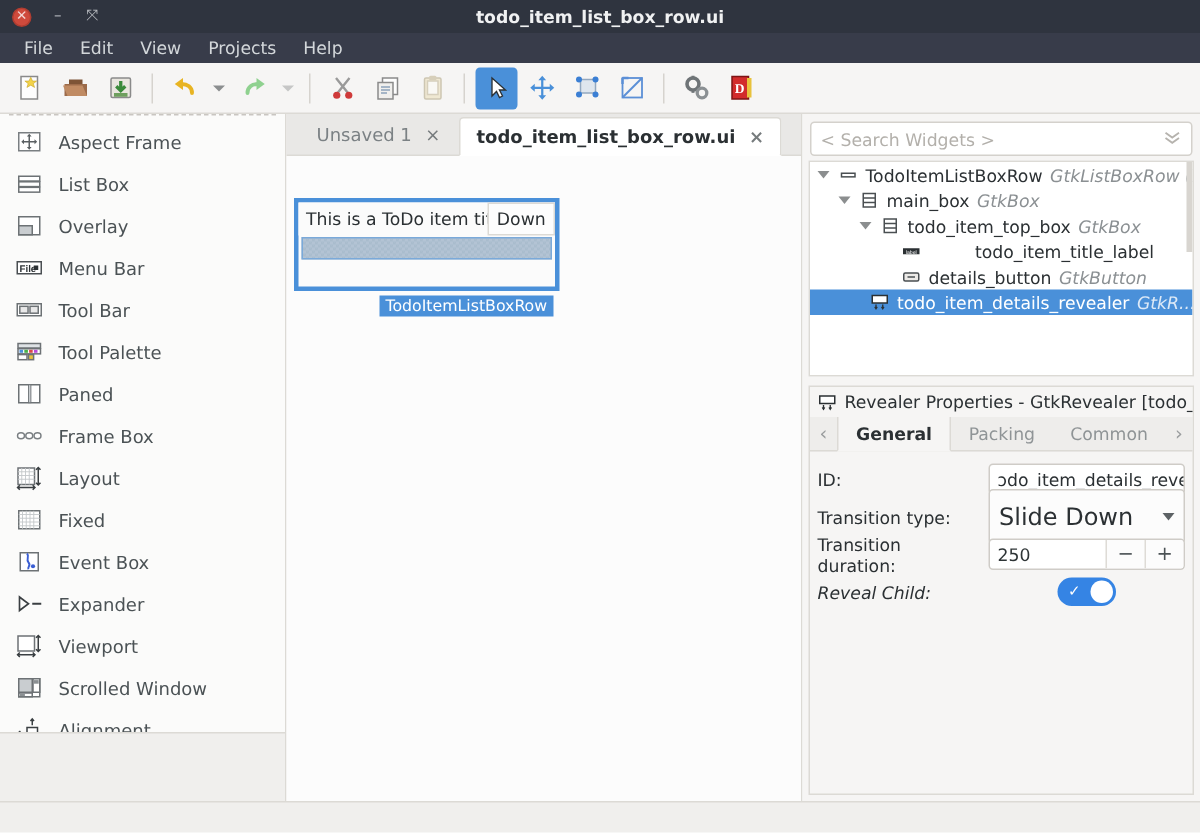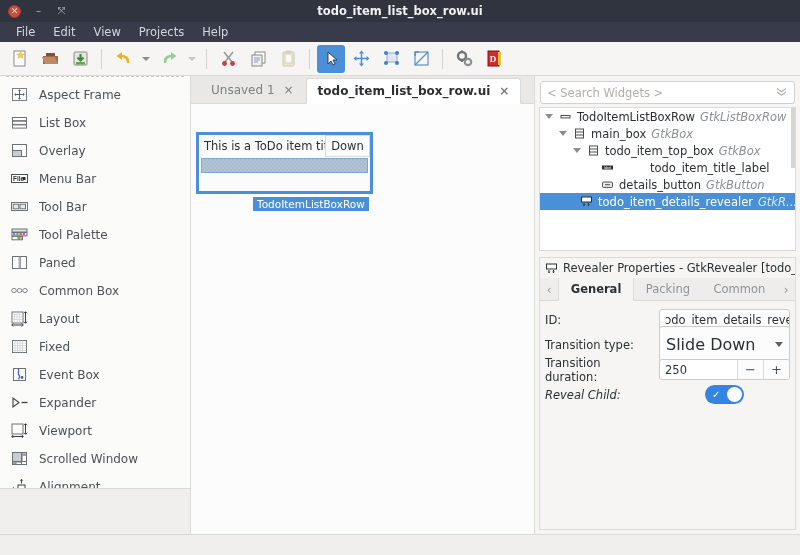--- a/index.html
+++ b/index.html
@@ -378,21 +378,21 @@
         </div>
 
         <div class="pal-row">
           <span class="pal-ico">
             <svg width="19" height="19" viewBox="0 0 19 19">
               <ellipse cx="4" cy="9.5" rx="2.3" ry="2" fill="#fff" stroke="#7a7f82"></ellipse>
               <ellipse cx="9.5" cy="9.5" rx="2.3" ry="2" fill="#fff" stroke="#7a7f82"></ellipse>
               <ellipse cx="15" cy="9.5" rx="2.3" ry="2" fill="#fff" stroke="#7a7f82"></ellipse>
             </svg>
           </span>
-          <span class="pal-label">Common Box</span>
+          <span class="pal-label">Frame Box</span>
         </div>
 
         <div class="pal-row">
           <span class="pal-ico">
             <svg width="19" height="19" viewBox="0 0 19 19">
               <rect x="2" y="3" width="11" height="11" fill="#fff" stroke="#6d7275"></rect>
               <path d="M4.5 3v11M7 3v11M9.5 3v11M2 5.5h11M2 8h11M2 10.5h11" stroke="#c3c7ca" stroke-width=".6"></path>
               <path d="M15.5 3v11M14 4.2l1.5-1.5 1.5 1.5M14 12.8l1.5 1.5 1.5-1.5" stroke="#3a3f42" fill="none"></path>
               <path d="M2 16h11M3.2 14.5L1.7 16l1.5 1.5M11.8 14.5l1.5 1.5-1.5 1.5" stroke="#3a3f42" fill="none"></path>
             </svg>

